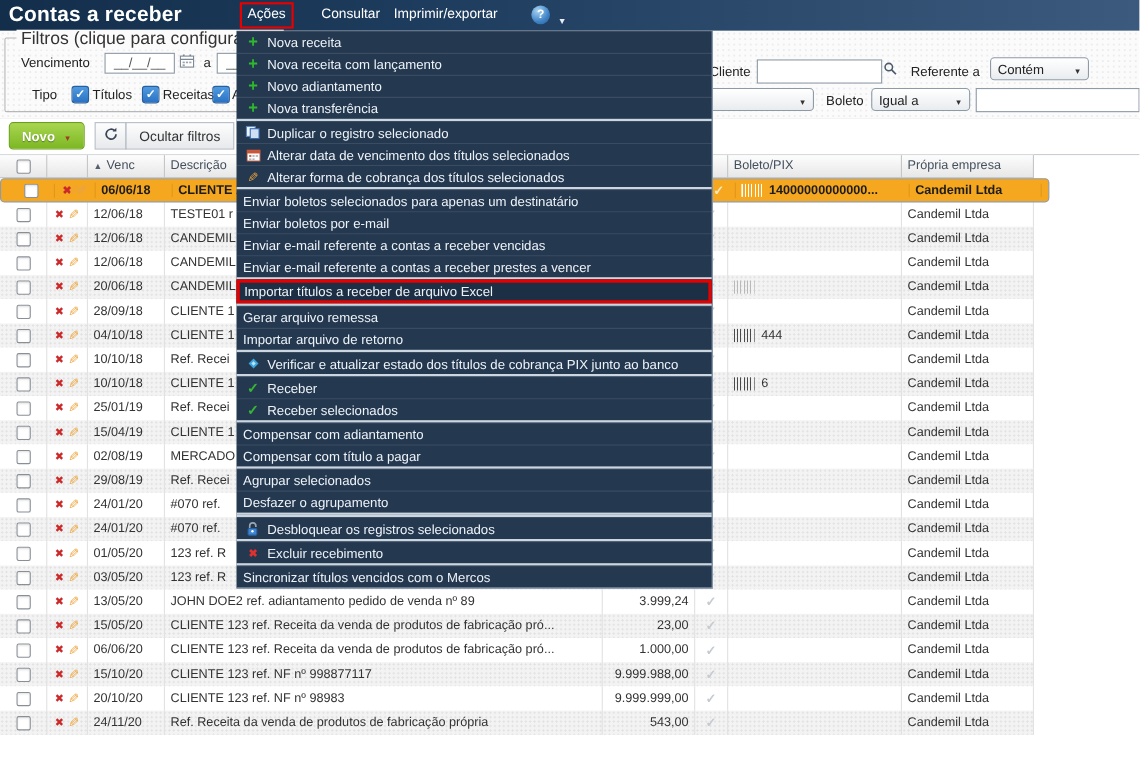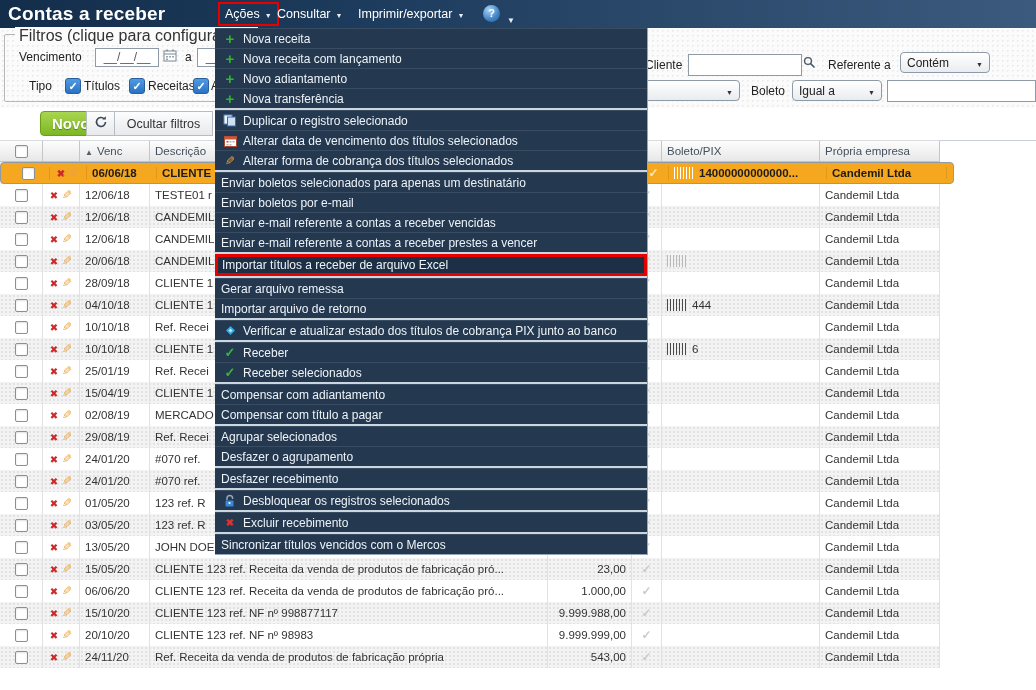--- a/index.html
+++ b/index.html
@@ -4,21 +4,21 @@
 <style>
   html,body{margin:0;padding:0;}
   body{
     width:1036px;height:690px;position:relative;overflow:hidden;
     font-family:"Liberation Sans",sans-serif;background:#ffffff;color:#333;
   }
   
   .topbar{position:absolute;left:0;top:0;width:1036px;height:28px;
     background:linear-gradient(90deg,#132e4b 0%,#1d3b5c 35%,#3b5a7d 100%);}
   .apptitle{position:absolute;left:8px;top:3px;font-size:19px;font-weight:bold;color:#fff;letter-spacing:.2px;}
-  .topmenu{position:absolute;top:5px;height:18px;display:flex;align-items:center;gap:5px;color:#fff;font-size:12.5px;cursor:pointer;}
+  .topmenu{position:absolute;top:5px;height:18px;display:flex;align-items:center;gap:5px;color:#fff;font-size:12.5px;cursor:pointer;flex-direction:column;}
   .topmenu .caret::after{content:"▼";font-size:7px;color:#e8eef5;}
   .boxed{border:2px solid #e60000;padding:1px 5px;top:2px;}
   .helpbtn{position:absolute;left:483px;top:5px;width:17px;height:17px;border-radius:50%;
     background:radial-gradient(circle at 35% 28%,#a8d4f2,#3f83c6 60%,#265d96);
     color:#fff;font-size:11px;font-weight:bold;text-align:center;line-height:17px;}
   .wincaret{position:absolute;left:507px;top:9px;}
   .wincaret::after{content:"▼";font-size:8px;color:#e8eef5;}
 
   
   .filterpanel{position:absolute;left:0;top:28px;width:1036px;height:80px;
@@ -33,22 +33,22 @@
     background:linear-gradient(#ffffff,#e9ecef);display:flex;align-items:center;justify-content:space-between;
     padding:0 6px;font-size:12px;color:#222;}
   .sel .caret::after{content:"▼";font-size:7px;color:#333;}
   .bluecb{display:inline-block;width:14px;height:14px;border-radius:3px;border:1px solid #2a5f9e;
     background:linear-gradient(#4f9be0,#2a72c4);color:#fff;font-size:11px;line-height:14px;text-align:center;vertical-align:-3px;}
   .bluecb::after{content:"✓";font-weight:bold;}
 
   
   .toolbar{position:absolute;left:0;top:108px;width:1036px;height:32px;background:#fff;border-bottom:1px solid #c9ced4;}
   .novobtn{position:absolute;left:8px;top:3px;height:25px;box-sizing:border-box;border:1px solid #69a112;border-radius:4px;
-    background:linear-gradient(#a9d650,#7cb723);color:#fff;font-weight:bold;font-size:15px;
-    padding:0 11px;display:flex;align-items:center;gap:8px;text-shadow:0 1px 1px rgba(0,0,0,.35);margin-left:32px;}
+    background:linear-gradient(#a9d650,#7cb723);color:#fff;font-weight:bold;font-size:12px;
+    padding:0 11px;display:flex;align-items:center;gap:8px;text-shadow:0 1px 1px rgba(0,0,0,.35);}
   .novobtn .caret::after{content:"▼";font-size:7px;color:#9e3b22;text-shadow:none;}
   .tbtn{position:absolute;top:3px;height:25px;box-sizing:border-box;border:1px solid #b5bcc4;
     background:linear-gradient(#fdfdfd,#e7e9ec);font-size:12.5px;color:#333;display:flex;align-items:center;justify-content:center;}
 
   
   .table{position:absolute;left:0;top:140px;width:940px;}
   .thead{display:flex;height:22px;box-sizing:border-box;background:linear-gradient(#fdfdfd,#e7e7e7);
     border-bottom:1px solid #bfc5cb;border-top:1px solid #d8dbde;color:#44505e;font-size:11.5px;}
   .th{box-sizing:border-box;border-right:1px solid #c6c6c6;display:flex;align-items:center;padding:0 5px;}
   .trow{display:flex;height:22px;box-sizing:border-box;font-size:11.5px;color:#333;background:#fff;}
@@ -89,21 +89,21 @@
 </style>
 </head>
 <body>
 
 <div class="topbar">
   <div class="apptitle">Contas a receber</div>
   <div class="topmenu boxed" style="left:218px;">
     <span>Ações</span>
     <span class="caret"></span>
   </div>
-  <div class="topmenu" style="left:277px;">
+  <div class="topmenu" style="left:292px;">
     <span>Consultar</span>
     <span class="caret"></span>
   </div>
   <div class="topmenu" style="left:358px;">
     <span>Imprimir/exportar</span>
     <span class="caret"></span>
   </div>
   <div class="helpbtn">?</div>
   <div class="wincaret"></div>
 </div>
@@ -740,23 +740,20 @@
       <span>Compensar com título a pagar</span>
     </div>
     <div class="msep"></div>
     <div class="mitem">
       <span>Agrupar selecionados</span>
     </div>
     <div class="mitem">
       <span>Desfazer o agrupamento</span>
     </div>
     <div class="msep"></div>
-    <div class="mitem">
-      <span>Desfazer recebimento</span>
-    </div>
     <div class="msep"></div>
     <div class="mitem">
       <span class="mi">
         <svg width="13" height="14" viewBox="0 0 13 14">
           <path d="M3 6.5 V4.2 a2.8 2.8 0 0 1 5.6 0 V5" fill="none" stroke="#9aa6b2" stroke-width="1.5"></path>
           <rect x="1.5" y="6.5" width="8" height="6" rx="1" fill="#3f86d2" stroke="#2a5f9e"></rect>
           <circle cx="5.5" cy="9" r="1.1" fill="#fff"></circle>
         </svg>
       </span>
       <span>Desbloquear os registros selecionados</span>

